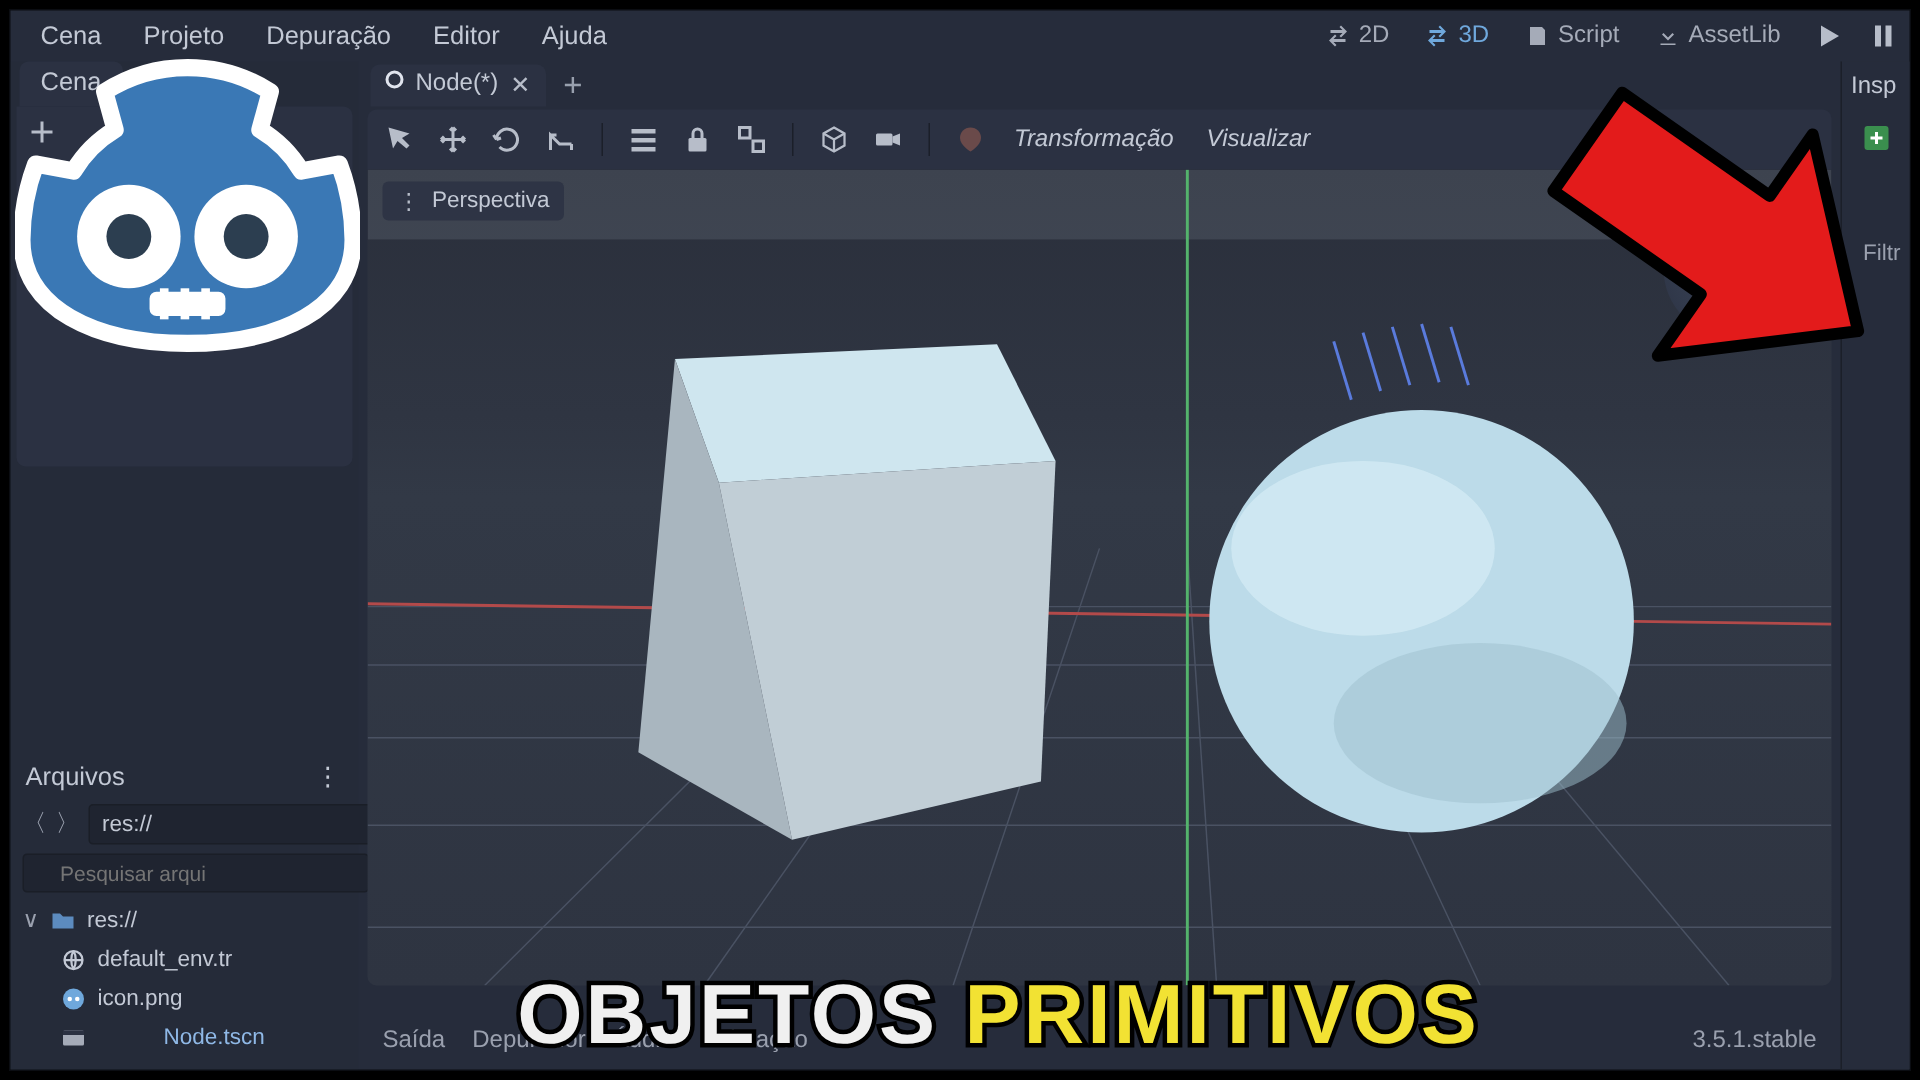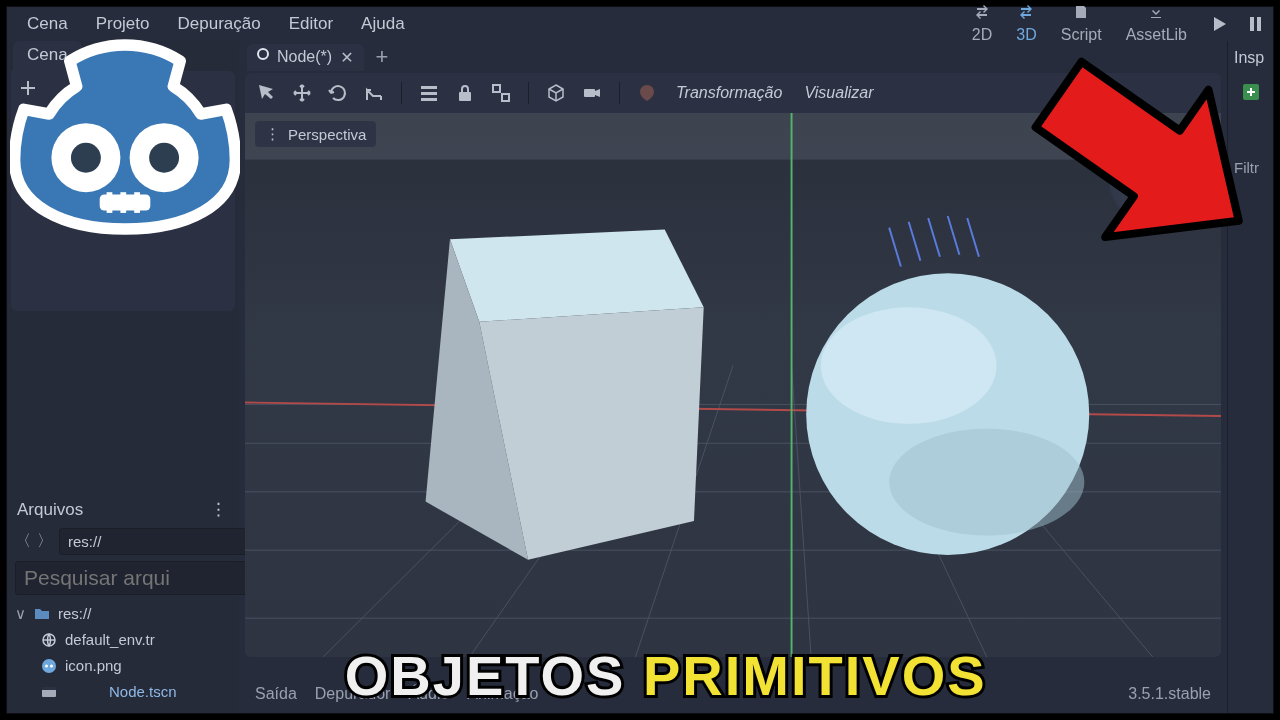--- a/index.html
+++ b/index.html
@@ -7,21 +7,21 @@
   .app {
     position: absolute; inset: 6px; background: #262c3b; color: #c3c9d5;
     display: flex; flex-direction: column; border: 1px solid #0b0d12;
   }
 
   
   .menubar { height: 34px; display: flex; align-items: center; padding: 0 8px; gap: 4px; font-size: 17px; }
   .menubar .menu-item { padding: 4px 12px; border-radius: 3px; cursor: pointer; }
   .menubar .spacer { flex: 1; }
   .workspace-tabs { display: flex; gap: 12px; align-items: center; font-size: 16px; }
-  .ws { display: inline-flex; gap: 6px; align-items: center; padding: 4px 6px; color: #a5abb8; flex-direction: column; }
+  .ws { display: inline-flex; gap: 6px; align-items: center; padding: 4px 6px; color: #a5abb8; }
   .ws.active { color: #6fa8dc; }
   .ws svg, .ws .glyph { width: 16px; height: 16px; display: inline-block; }
   .run-controls { display: flex; gap: 16px; align-items: center; margin-left: 12px; }
   .run-controls svg { width: 20px; height: 20px; fill: #b7bdc9; }
 
   
   .body { flex: 1; display: flex; min-height: 0; }
   .left { width: 232px; display: flex; flex-direction: column; background: #21263333; position: relative; }
   .center { flex: 1; display: flex; flex-direction: column; min-width: 0; position: relative; }
   .right { width: 46px; background: #262c3b; border-left: 1px solid #1b1f29; display: flex; flex-direction: column; }
@@ -43,21 +43,21 @@
   .files-dock { margin-top: auto; }
   .files-header { display:flex; align-items:center; justify-content:space-between; padding:4px 10px; font-size:17px;gap:24px;}
   .path-row { display:flex; gap:6px; align-items:center; padding:4px 8px; }
   .path-row .nav { width:22px; height:22px; display:flex; align-items:center; justify-content:center; color:#9aa0ae;}
   .path-row input {
     flex:1; background:#1f2430; border:1px solid #1a1e27; color:#c3c9d5; padding:4px 8px; font-size:15px; border-radius:3px;
   }
   .path-row .ico-btn { width:26px; height:26px; display:flex; align-items:center; justify-content:center; color:#b7bdc9;}
   .search-row { display:flex; gap:6px; align-items:center; padding:2px 8px 6px; }
   .search-row input {
-    flex:1; background:#1f2430; border:1px solid #1a1e27; color:#c3c9d5; padding:4px 8px; font-size:21px; border-radius:3px;
+    flex:1; background:#1f2430; border:1px solid #1a1e27; color:#c3c9d5; padding:4px 24px; font-size:14px; border-radius:3px;
   }
   .file-tree { padding: 0 8px 8px; font-size:15px; line-height:26px; }
   .file-row { display:flex; gap:8px; align-items:center; }
   .file-row.child { padding-left: 26px; }
   .fico { width:16px; height:16px; display:inline-flex; align-items:center; justify-content:center; }
   .folder { color:#5c8bbf; }
   .res-env { color:#c3c9d5; }
   .res-icon { color:#6fa8dc; }
   .res-scene { color:#a5abb8; }
 
@@ -77,40 +77,40 @@
   .vp-toolbar .lbl { padding:2px 4px;font-style:italic; }
 
   .viewport {
     position:relative; flex:1; margin:0 6px 6px; background:linear-gradient(#2a2f3b 0%, #2f3542 30%, #323946 40%, #2e3441 100%);
     border-radius:0 0 6px 6px; overflow:hidden;
   }
   .viewport svg { position:absolute; inset:0; width:100%; height:100%; }
 
   .persp-tag {
     position:absolute; top:8px; left:10px; background:#2b3142cc; border-radius:4px;
-    padding:4px 10px; font-size:15px; display:flex; gap:8px; align-items:center;
+    padding:4px 10px; font-size:15px; display:flex; gap:8px; 
   }
   .persp-tag .dots::before { content:"⋮"; color:#b7bdc9; }
 
   .gizmo {
     position:absolute; top:20px; right:20px; width:92px; height:92px;
     background: radial-gradient(circle at 50% 50%, #3a4256 0%, #323a4c 60%, #2b3142 100%);
     border-radius:50%;
   }
   .gizmo::before{content:"";position:absolute;right:6px;top:40px;width:14px;height:14px;background:#e74c3c;border-radius:50%;}
   .gizmo::after{content:"";position:absolute;right:30px;bottom:6px;width:14px;height:14px;background:#3cc45a;border-radius:50%;}
 
   .bottom-bar {
     height: 30px; margin:16px 6px 4px; display:flex; align-items:center; gap:18px; padding:0 10px;
     font-size:16px; color:#9aa0ae;
   }
   .bottom-bar .spacer { flex:1; }
 
   .right .rtab { padding:8px 6px; font-size:16px; color:#c3c9d5; }
-  .right .filt { margin-top:46px; padding:6px; font-size:15px; color:#9aa0ae;}
+  .right .filt { margin-top:46px; padding:6px; font-size:15px; color:#9aa0ae;text-align:right;}
   .right .ricon { margin-top:6px; align-self:center; }
 
   
   .logo-overlay { position:absolute; top:22px; left:10px; width:230px; height:230px; z-index:50; }
   .arrow-overlay { position:absolute; top:18px; right:-8px; width:300px; height:240px; z-index:50; pointer-events:none;}
   .title-overlay {
     position:absolute; left:50%; bottom:12px; transform:translateX(-46%);
     font-family: Impact, "Arial Black", sans-serif; font-weight:700; letter-spacing:2px;
     font-size:56px; white-space:nowrap; z-index:50;
     -webkit-text-stroke: 6px #000; paint-order: stroke fill;

